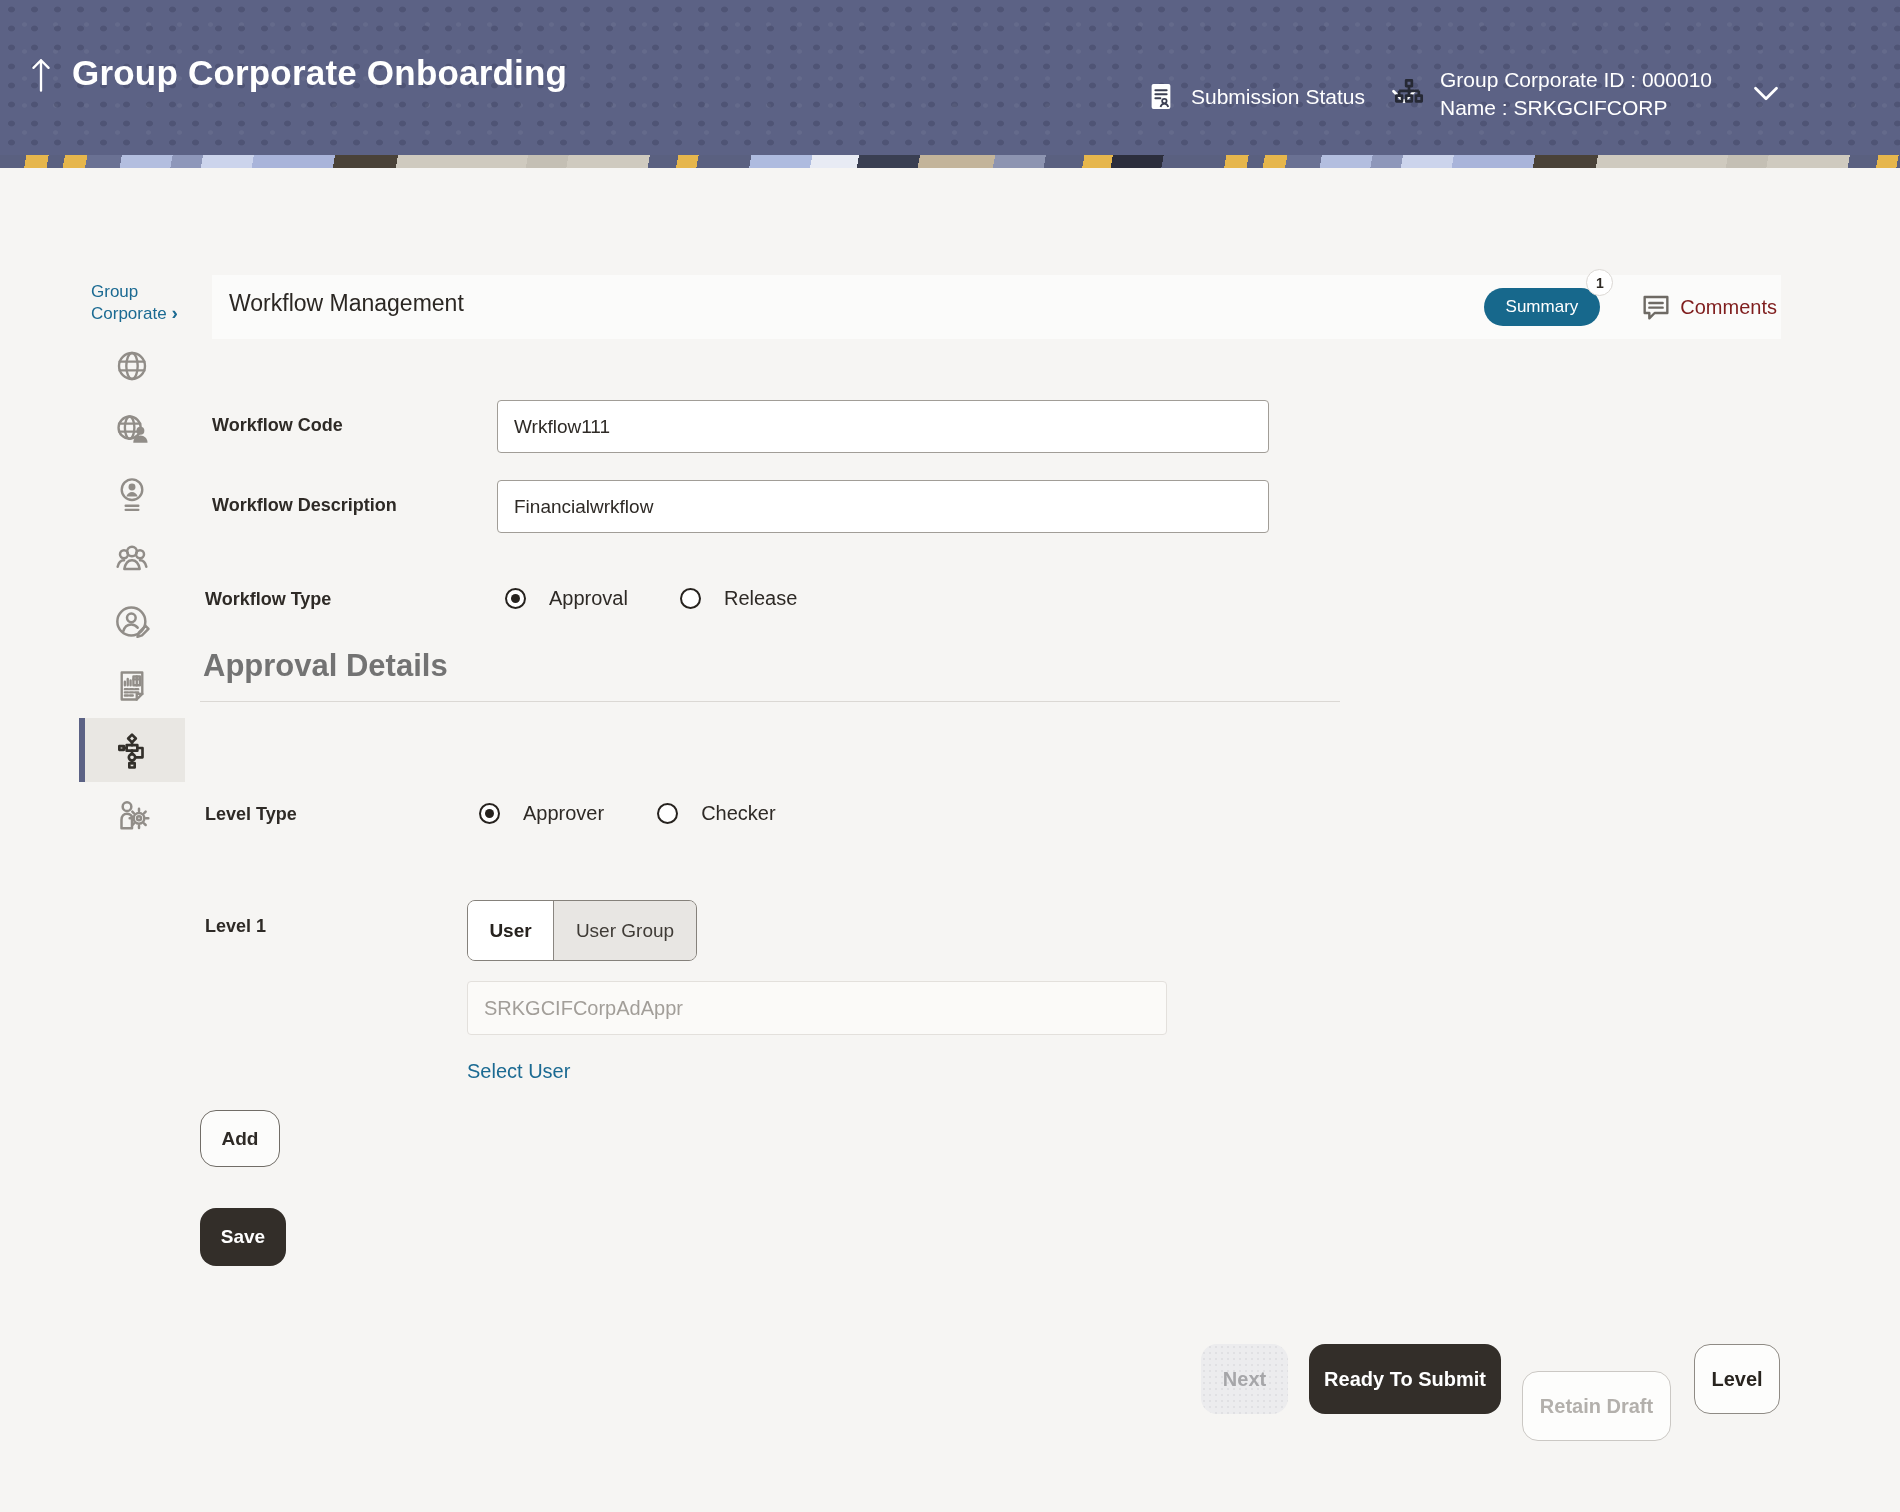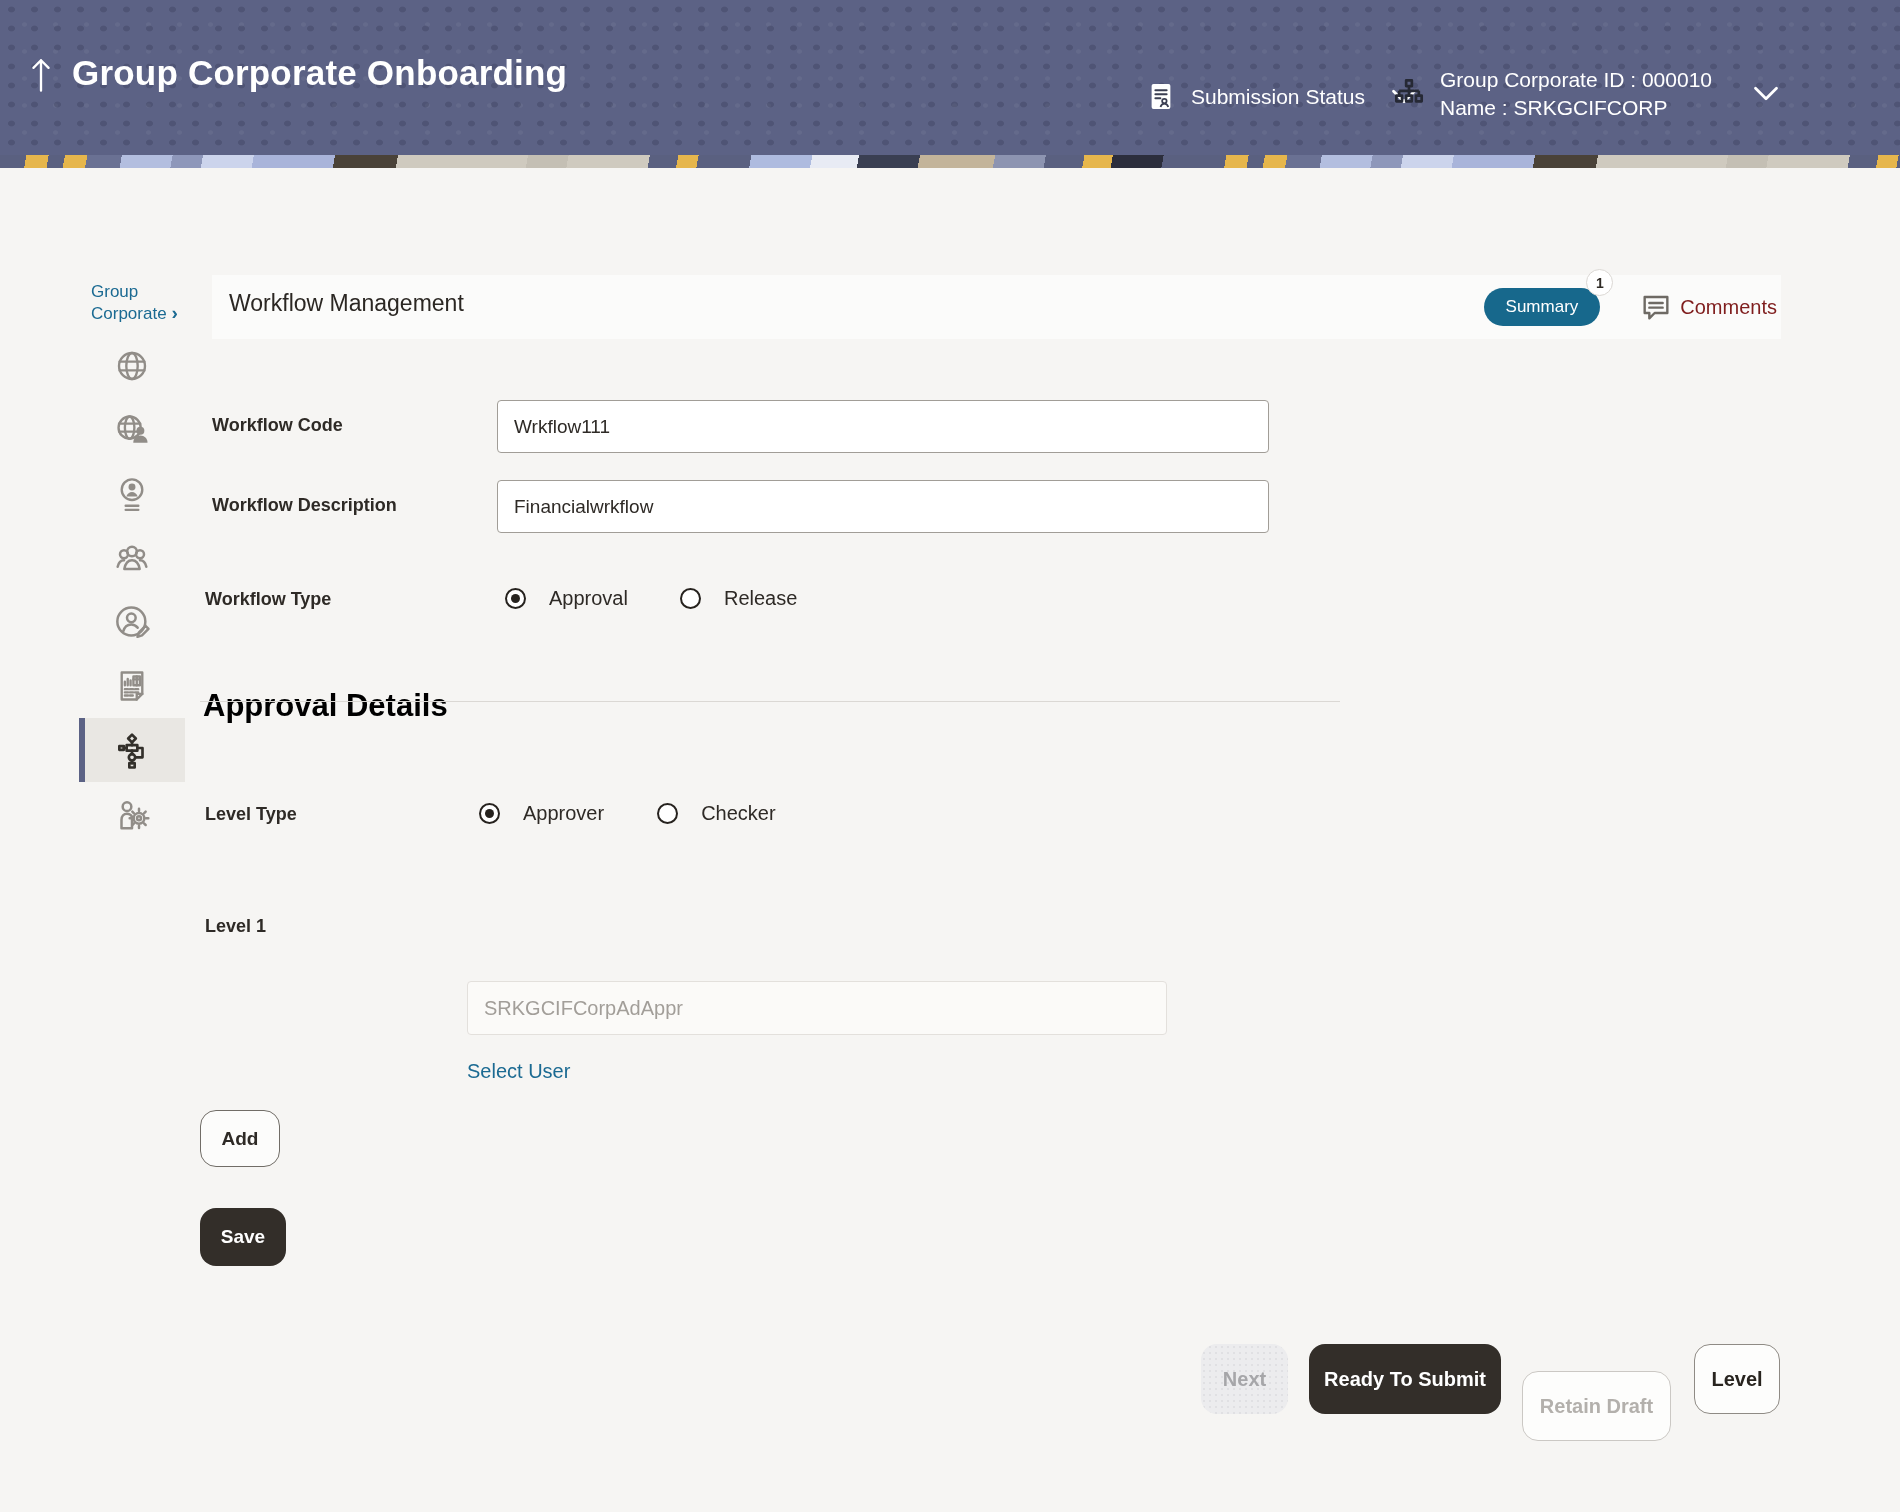--- a/index.html
+++ b/index.html
@@ -60,21 +60,21 @@
 
   
   .flabel{ position:absolute; font-size:18px; font-weight:600; color:#2e2a26; }
   .text-input{ position:absolute; height:53px; width:772px; background:#fff; border:1px solid #a19d97; border-radius:4px; padding:0 16px; font-size:19px; color:#2e2a26; font-family:inherit; }
   .radio-row{ position:absolute; display:flex; align-items:center; }
   .radio-opt{ display:flex; align-items:center; gap:23px; cursor:pointer; }
   .radio-circ{ width:21px; height:21px; border:2.5px solid #26221e; border-radius:50%; display:flex; align-items:center; justify-content:center; background:#fff; }
   .radio-circ.checked::after{ content:""; width:9px; height:9px; border-radius:50%; background:#26221e; }
   .radio-text{ font-size:20px; color:#2e2a26; }
 
-  .section-title{ position:absolute; left:203px; top:648px; font-size:31px; font-weight:700; color:#000000;margin-top:40px; }
+  .section-title{ position:absolute; left:203px; top:648px; font-size:31px; font-weight:700; color:#737373; }
   .section-rule{ position:absolute; left:200px; top:701px; width:1140px; height:1px; background:#dbd8d4; }
 
   .seg-control{ position:absolute; left:467px; top:900px; height:61px; display:flex; border:1px solid #85817b; border-radius:8px; overflow:hidden; background:#e8e6e3; }
   .seg-btn{ display:flex; align-items:center; justify-content:center; font-size:19px; font-family:inherit; border:none; cursor:pointer; }
   .seg-btn.active{ width:85px; background:#fff; color:#26221e; font-weight:700; }
   .seg-btn.inactive{ width:143px; background:#e8e6e3; color:#3f3b36; border-left:1px solid #8a8681; }
 
   .user-input{ position:absolute; left:467px; top:981px; width:700px; height:54px; background:#fbfaf8; border:1px solid #e3e0dc; border-radius:4px; padding:0 16px; font-size:20px; color:#2e2a26; font-family:inherit; }
   .user-input::placeholder{ color:#a29e99; opacity:1; }
   .select-user{ position:absolute; left:467px; top:1060px; color:#1b6a92; font-size:20px; cursor:pointer; }
@@ -266,20 +266,24 @@
       <span class="radio-circ checked"></span>
       <span class="radio-text">Approver</span>
     </div>
     <div class="radio-opt">
       <span class="radio-circ"></span>
       <span class="radio-text">Checker</span>
     </div>
   </div>
 
   <div class="flabel" style="left:205px; top:916px;">Level 1</div>
+  <div class="seg-control">
+    <button class="seg-btn active">User</button>
+    <button class="seg-btn inactive">User Group</button>
+  </div>
 
   <input class="user-input" placeholder="SRKGCIFCorpAdAppr" style="">
   <div class="select-user">Select User</div>
 
   <button class="btn add-btn">Add</button>
   <button class="btn save-btn">Save</button>
 
   <button class="btn btn-next">Next</button>
   <button class="btn btn-ready">Ready To Submit</button>
   <button class="btn btn-retain">Retain Draft</button>

